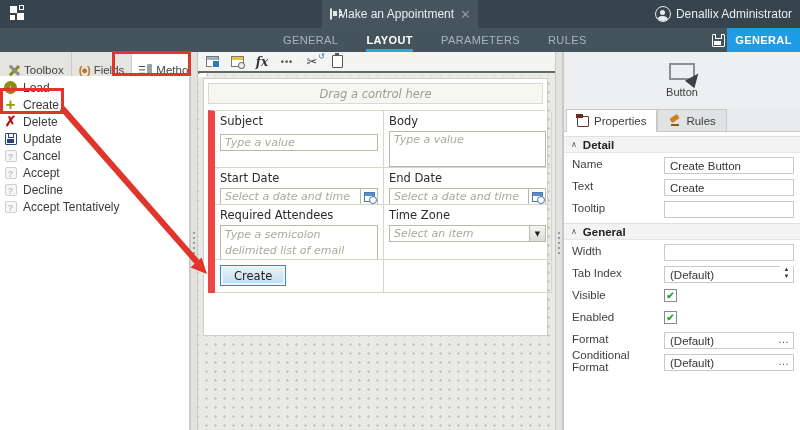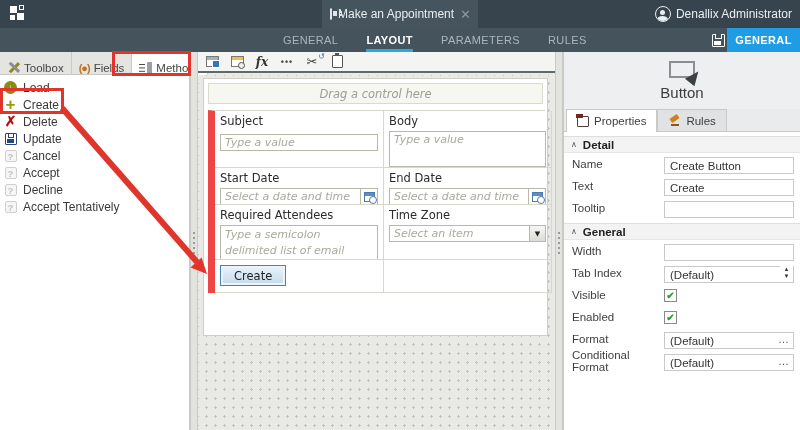--- a/index.html
+++ b/index.html
@@ -34,21 +34,21 @@
   .nav-tab.active { color:#fff; font-weight:bold; border-bottom:3px solid #2aa7e2; }
   .save-btn { position:absolute; right:72px; top:3px; width:20px; height:18px; display:flex; align-items:center; justify-content:center; cursor:pointer; }
   .floppy { width:13px; height:13px; border:1.5px solid #fff; border-radius:1px; position:relative; }
   .floppy::before { content:""; position:absolute; left:2px; top:-0.5px; width:5px; height:4px; background:#45535d; border:1.5px solid #fff; border-top:none; }
   .floppy::after { content:""; position:absolute; left:1.5px; bottom:0.5px; width:7px; height:4px; background:#fff; }
   .finish-btn { position:absolute; right:0; top:0; width:73px; height:24px; background:#1f9ce3; color:#fff; font-size:11px; font-weight:bold; border:none; letter-spacing:.4px; cursor:pointer; }
 
   
   .sidebar { position:absolute; left:0; top:52px; width:190px; height:378px; background:#fff; border-right:1px solid #c9c9c6; }
   .side-tabs { display:flex; height:23px; background:#ededea; border-bottom:1px solid #c9c9c6; }
-  .side-tab { display:flex; align-items:flex-end; gap:4px; padding:0 7px; font-size:11.5px; color:#444; background:#e4e4e1; border-right:1px solid #c9c9c6; cursor:pointer; }
+  .side-tab { display:flex; align-items:flex-start; gap:4px; padding:12px 7px; font-size:11.5px; color:#444; background:#e4e4e1; border-right:1px solid #c9c9c6; cursor:pointer; }
   .side-tab.active { background:#fff; border-bottom:1px solid #fff; margin-bottom:-1px; }
   .method-list { padding-top:4px; }
   .method-item { display:flex; align-items:center; gap:6px; height:17px; padding-left:4px; font-size:12px; color:#3a3a3a; cursor:pointer; }
   .mi { width:13px; height:13px; display:flex; align-items:center; justify-content:center; flex:0 0 13px; }
   .load-circle { width:13px; height:13px; border-radius:50%; background:#8b8b12; color:#fff; font-size:10px; font-weight:bold; line-height:13px; text-align:center; }
   .plus-glyph { color:#9a9a10; font-size:17px; font-weight:bold; line-height:13px; }
   .del-glyph { color:#b01010; font-size:14px; font-weight:bold; line-height:13px; }
   .floppy-sm { width:12px; height:12px; border:1.5px solid #27457e; border-radius:1px; position:relative; background:#fff; }
   .floppy-sm::before { content:""; position:absolute; left:2px; top:0; width:4px; height:3.5px; border:1px solid #27457e; border-top:none; }
   .floppy-sm::after { content:""; position:absolute; left:1px; bottom:0.5px; width:7px; height:4px; background:#27457e; }
@@ -100,21 +100,21 @@
   .dd-btn { flex:0 0 17px; height:17px; border:1px solid #b9b9a9; background:linear-gradient(#f6f6f4, #dcdcd6); display:flex; align-items:center; justify-content:center; font-size:7px; color:#222; cursor:pointer; }
   .create-btn { margin-top:2px; height:21px; padding:0 13px; font-family:"DejaVu Sans", sans-serif; font-size:11.5px; color:#222;
     border:1px solid #4585b5; background:linear-gradient(#eaf3fa, #c3daec); box-shadow:inset 0 0 0 2px #ecf4fa; cursor:pointer; }
 
   
   .rightpanel { position:absolute; left:563px; top:52px; width:237px; height:378px; background:#fff; border-left:1px solid #c9c9c6; }
   .rp-header { height:57px; background:#edeff0; display:flex; flex-direction:column; align-items:center; justify-content:center; gap:2px; }
   .btn-ctrl-ic { position:relative; width:26px; height:17px; border:2px solid #8a8f93; background:#edeff0; }
   .btn-ctrl-ic::after { content:""; position:absolute; right:-7px; bottom:-8px; width:0; height:0;
     border-left:6px solid transparent; border-right:6px solid transparent; border-bottom:14px solid #3c4144; transform:rotate(38deg); }
-  .rp-header .ctrl-label { font-size:15px; color:#3c3c3c; margin-top:4px; }
+  .rp-header .ctrl-label { font-size:11px; color:#3c3c3c; margin-top:4px; }
   .rp-tabs { display:flex; height:23px; background:#e9ebec; border-bottom:1px solid #c9c9c6; padding-left:2px; }
   .rp-tab { display:flex; align-items:center; gap:5px; padding:0 10px; font-size:11.5px; color:#3c3c3c; background:#e0e2e3; border:1px solid #c9c9c6; border-bottom:none; cursor:pointer; }
   .rp-tab.active { background:#fff; margin-bottom:-1px; }
   .prop-tab-ic { position:relative; width:12px; height:11px; border:1.5px solid #5b3a3a; border-radius:1px; background:#fff; }
   .prop-tab-ic::before { content:""; position:absolute; left:-2px; top:-3px; width:7px; height:4px; background:#6e2a1e; }
   .rules-tab-ic { position:relative; width:13px; height:11px; }
   .rules-tab-ic::before { content:""; position:absolute; left:2px; top:1px; width:9px; height:5px; background:#d07f1f; transform:rotate(-35deg); border-radius:1px; }
   .rules-tab-ic::after { content:""; position:absolute; left:3px; bottom:0; width:8px; height:1.8px; background:#8a5a1a; }
   .rp-body { position:relative; }
   .sec-hdr { height:17px; background:#f3f3f3; border-top:1px solid #dedede; border-bottom:1px solid #e6e6e6; display:flex; align-items:center; gap:6px; padding-left:7px; margin-top:4px; }

